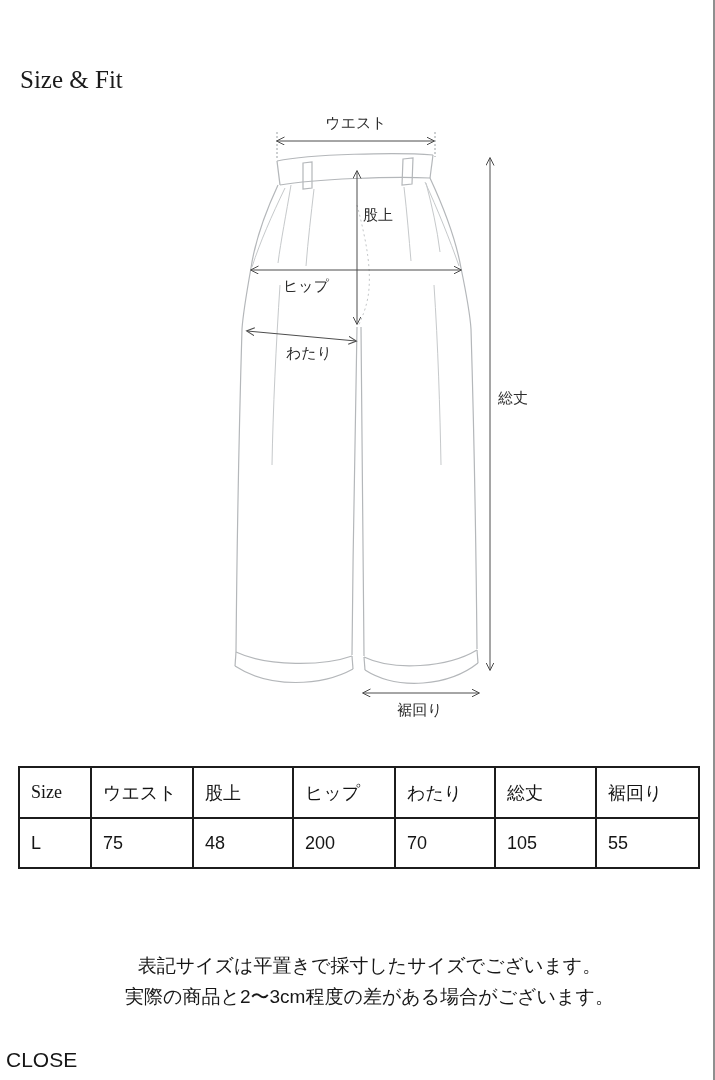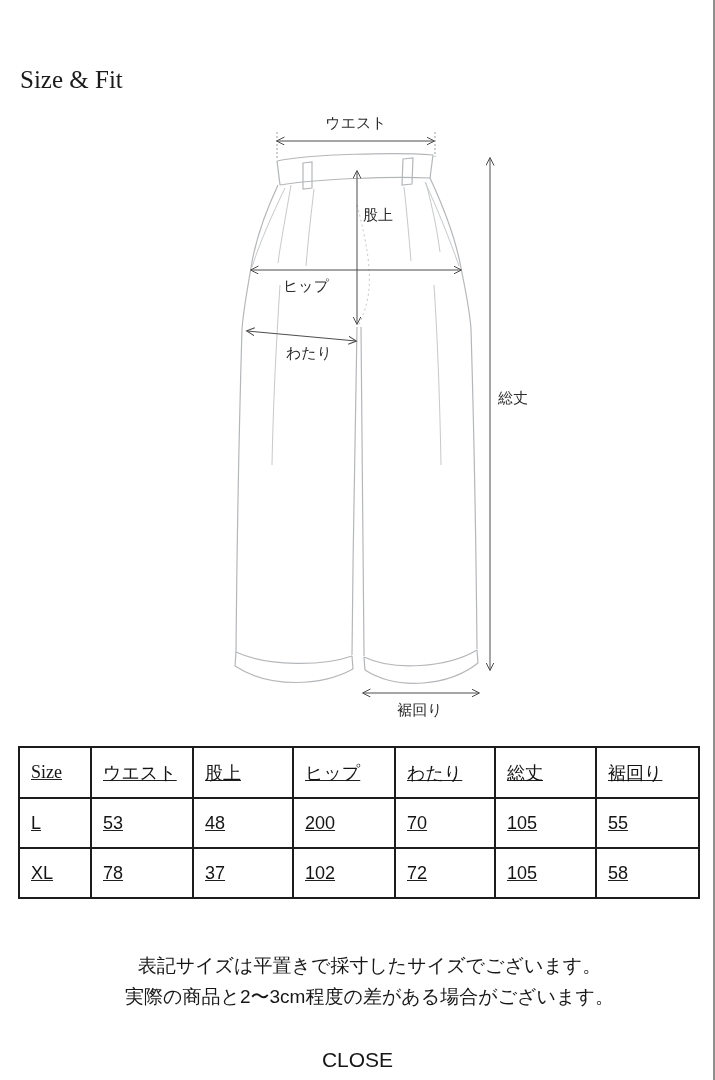--- a/index.html
+++ b/index.html
@@ -20,41 +20,41 @@
     position:absolute;font-family:"Liberation Serif","DejaVu Serif",serif;
     font-size:15px;color:#2b2b2b;white-space:nowrap;
   }
   .lbl-waist{left:356px;top:114px;transform:translateX(-50%);}
   .lbl-rise{left:363px;top:206px;}
   .lbl-hip{left:283px;top:277px;}
   .lbl-thigh{left:286px;top:344px;}
   .lbl-total{left:498px;top:389px;}
   .lbl-hem{left:420px;top:701px;transform:translateX(-50%);}
   table.size-table{
-    position:absolute;left:18px;top:746px;width:680px;
-    border-collapse:collapse;table-layout:fixed;text-decoration:underline;
+    position:absolute;left:18px;top:766px;width:680px;
+    border-collapse:collapse;table-layout:fixed;
   }
   table.size-table th,table.size-table td{
     border:2px solid #1c1c1c;text-align:left;padding:0 0 0 11px;
     font-weight:normal;overflow:hidden;
   }
   table.size-table th{
     height:49px;font-family:"Liberation Serif","DejaVu Serif",serif;
     font-size:18px;color:#141414;
   }
   table.size-table td{
     height:48px;font-family:"Liberation Sans","DejaVu Sans",sans-serif;
     font-size:18px;color:#141414;
   }
   .disclaimer{
     position:absolute;left:0;top:950px;width:715px;text-align:center;
     font-size:19px;line-height:31px;color:#171717;padding-left:12px;
   }
   .close-button{
-    position:absolute;left:0;top:1047px;width:715px;text-align:center;
+    position:absolute;left:0;top:1047px;width:715px;text-align:left;
     font-size:21px;color:#161616;cursor:pointer;background:none;border:none;
     font-family:"Liberation Sans","DejaVu Sans",sans-serif;
   }
 </style>
 </head>
 <body>
 
 <div class="page-title">Size &amp; Fit</div>
 
 <div class="edge-line"></div>
@@ -145,35 +145,26 @@
     <th>Size</th>
     <th>ウエスト</th>
     <th>股上</th>
     <th>ヒップ</th>
     <th>わたり</th>
     <th>総丈</th>
     <th>裾回り</th>
   </tr>
   <tr>
     <td>L</td>
-    <td>53</td>
+    <td>75</td>
     <td>48</td>
     <td>200</td>
     <td>70</td>
     <td>105</td>
     <td>55</td>
-  </tr>
-  <tr>
-    <td>XL</td>
-    <td>78</td>
-    <td>37</td>
-    <td>102</td>
-    <td>72</td>
-    <td>105</td>
-    <td>58</td>
   </tr>
 </tbody>
   </table>
 
 <div class="disclaimer">
   <div>表記サイズは平置きで採寸したサイズでございます。</div>
   <div>実際の商品と2〜3cm程度の差がある場合がございます。</div>
 </div>
 
 <button class="close-button">CLOSE</button>

